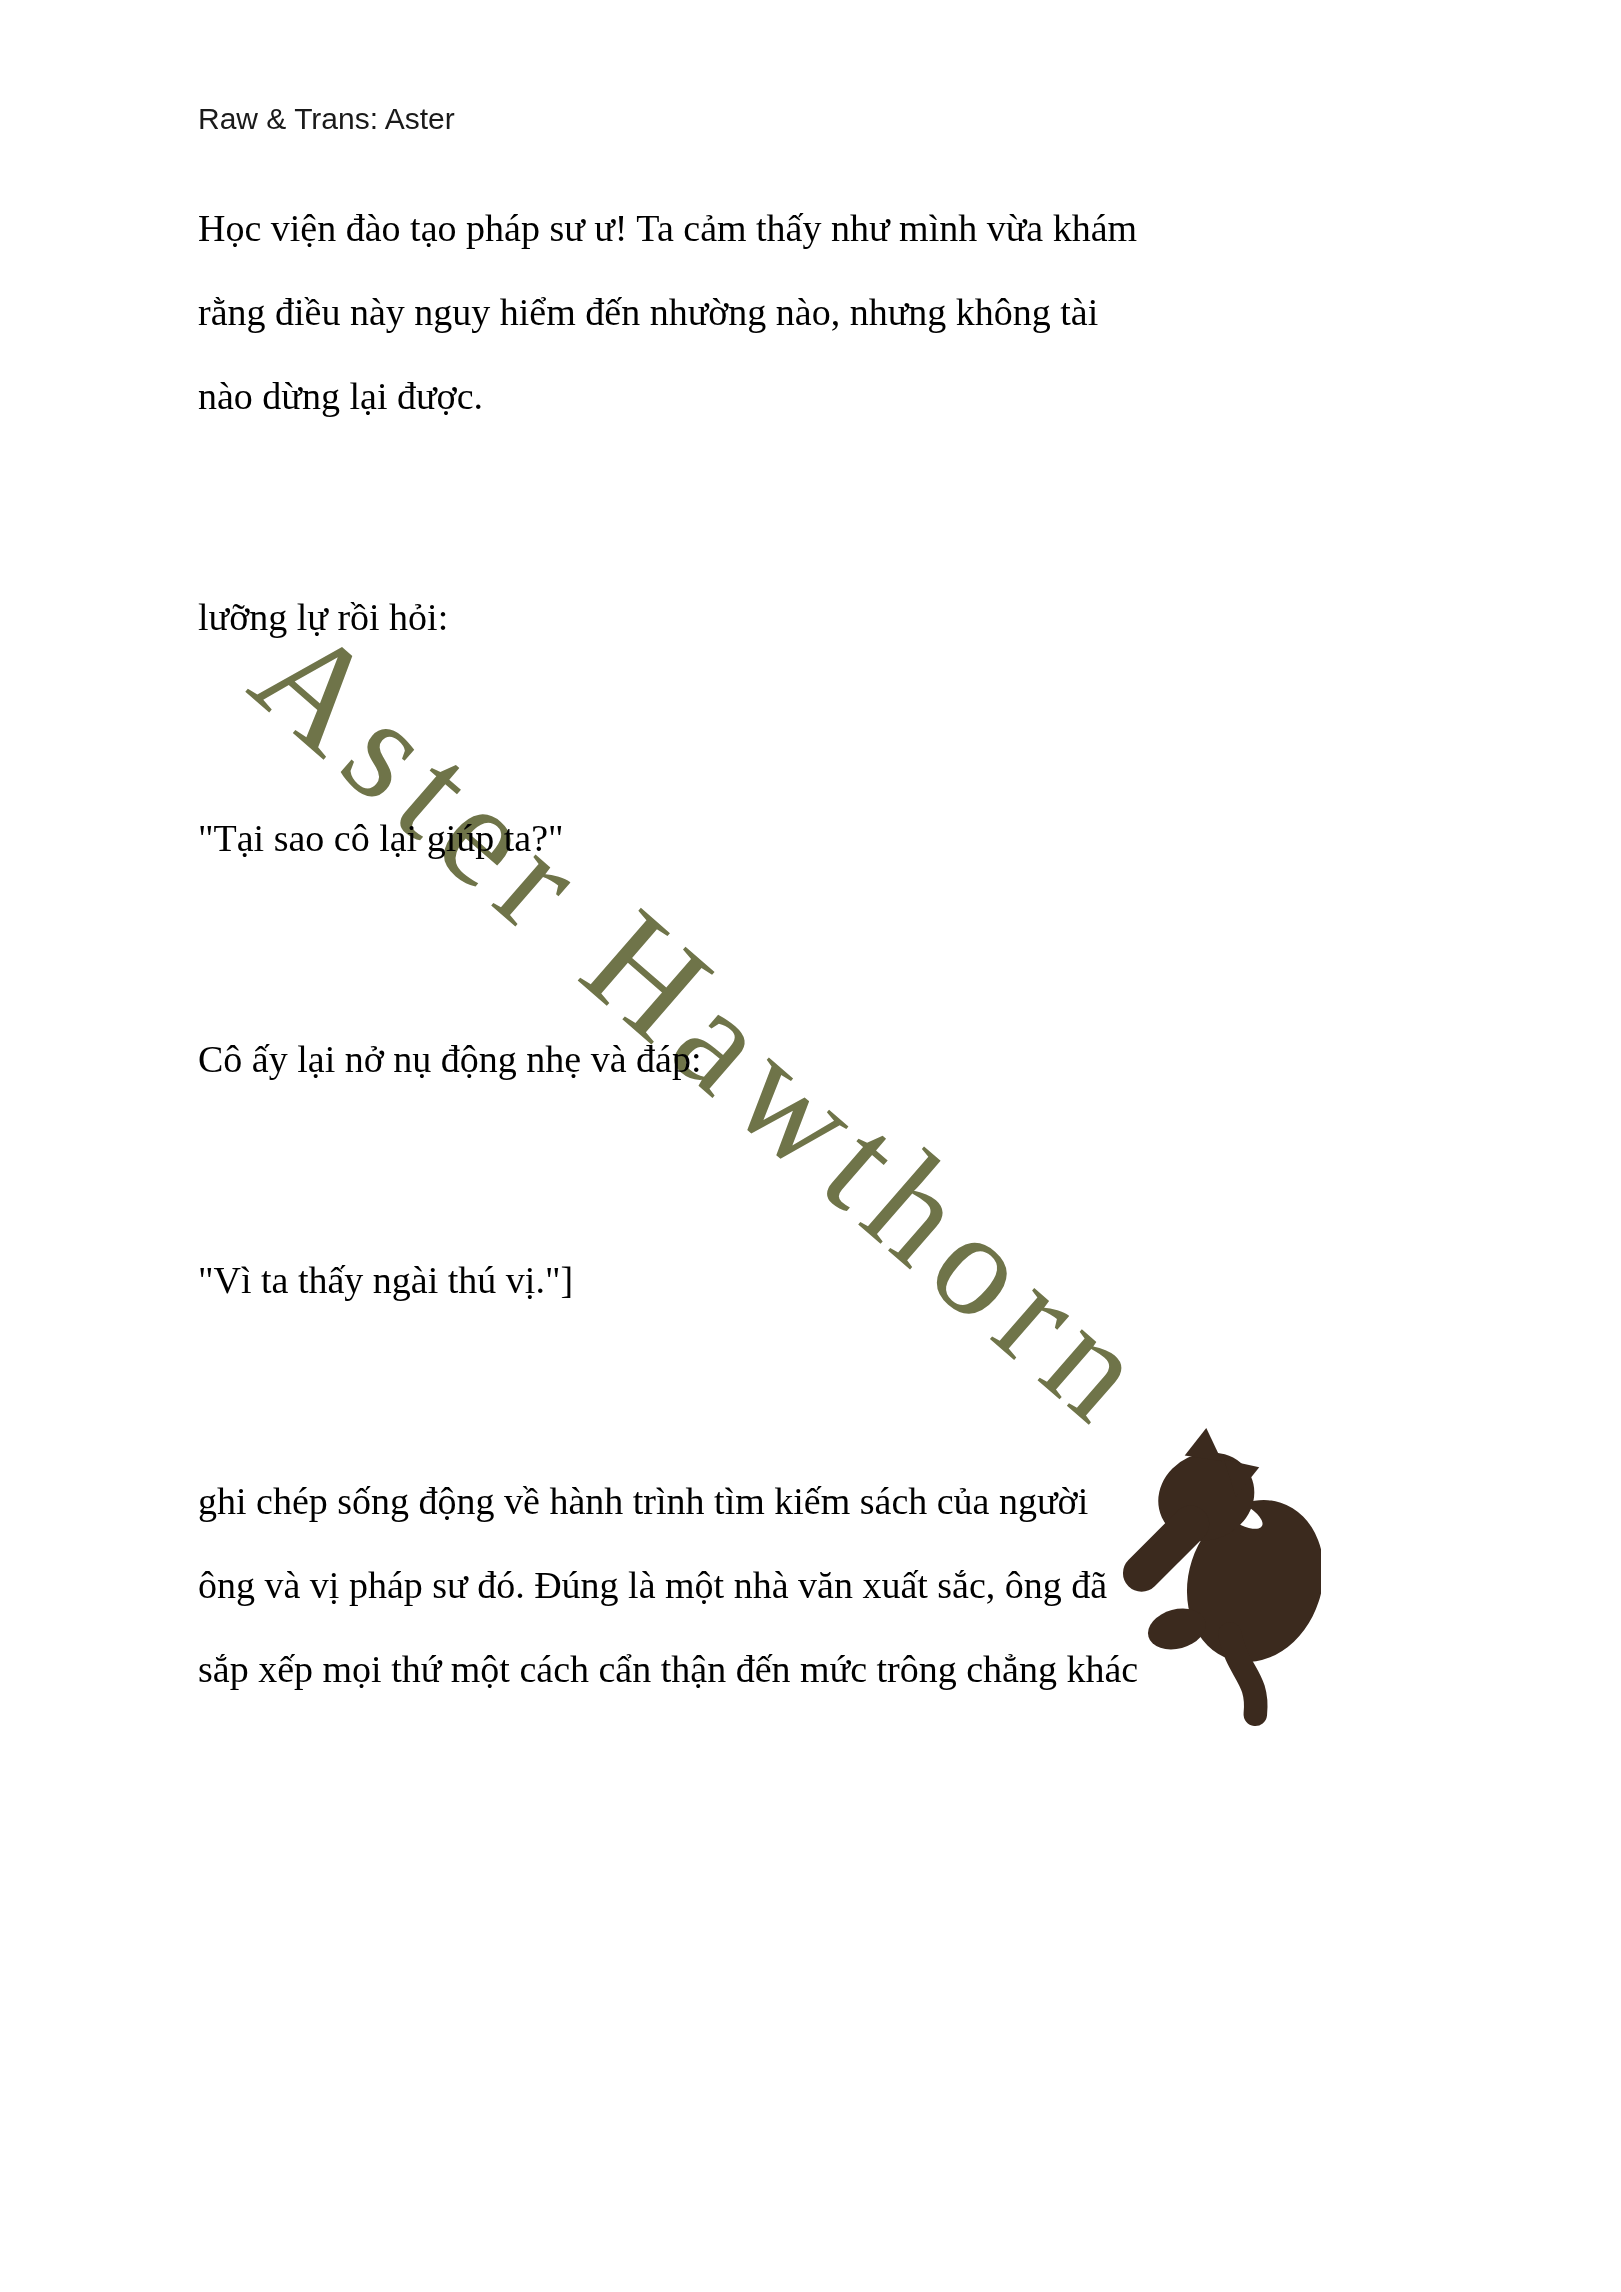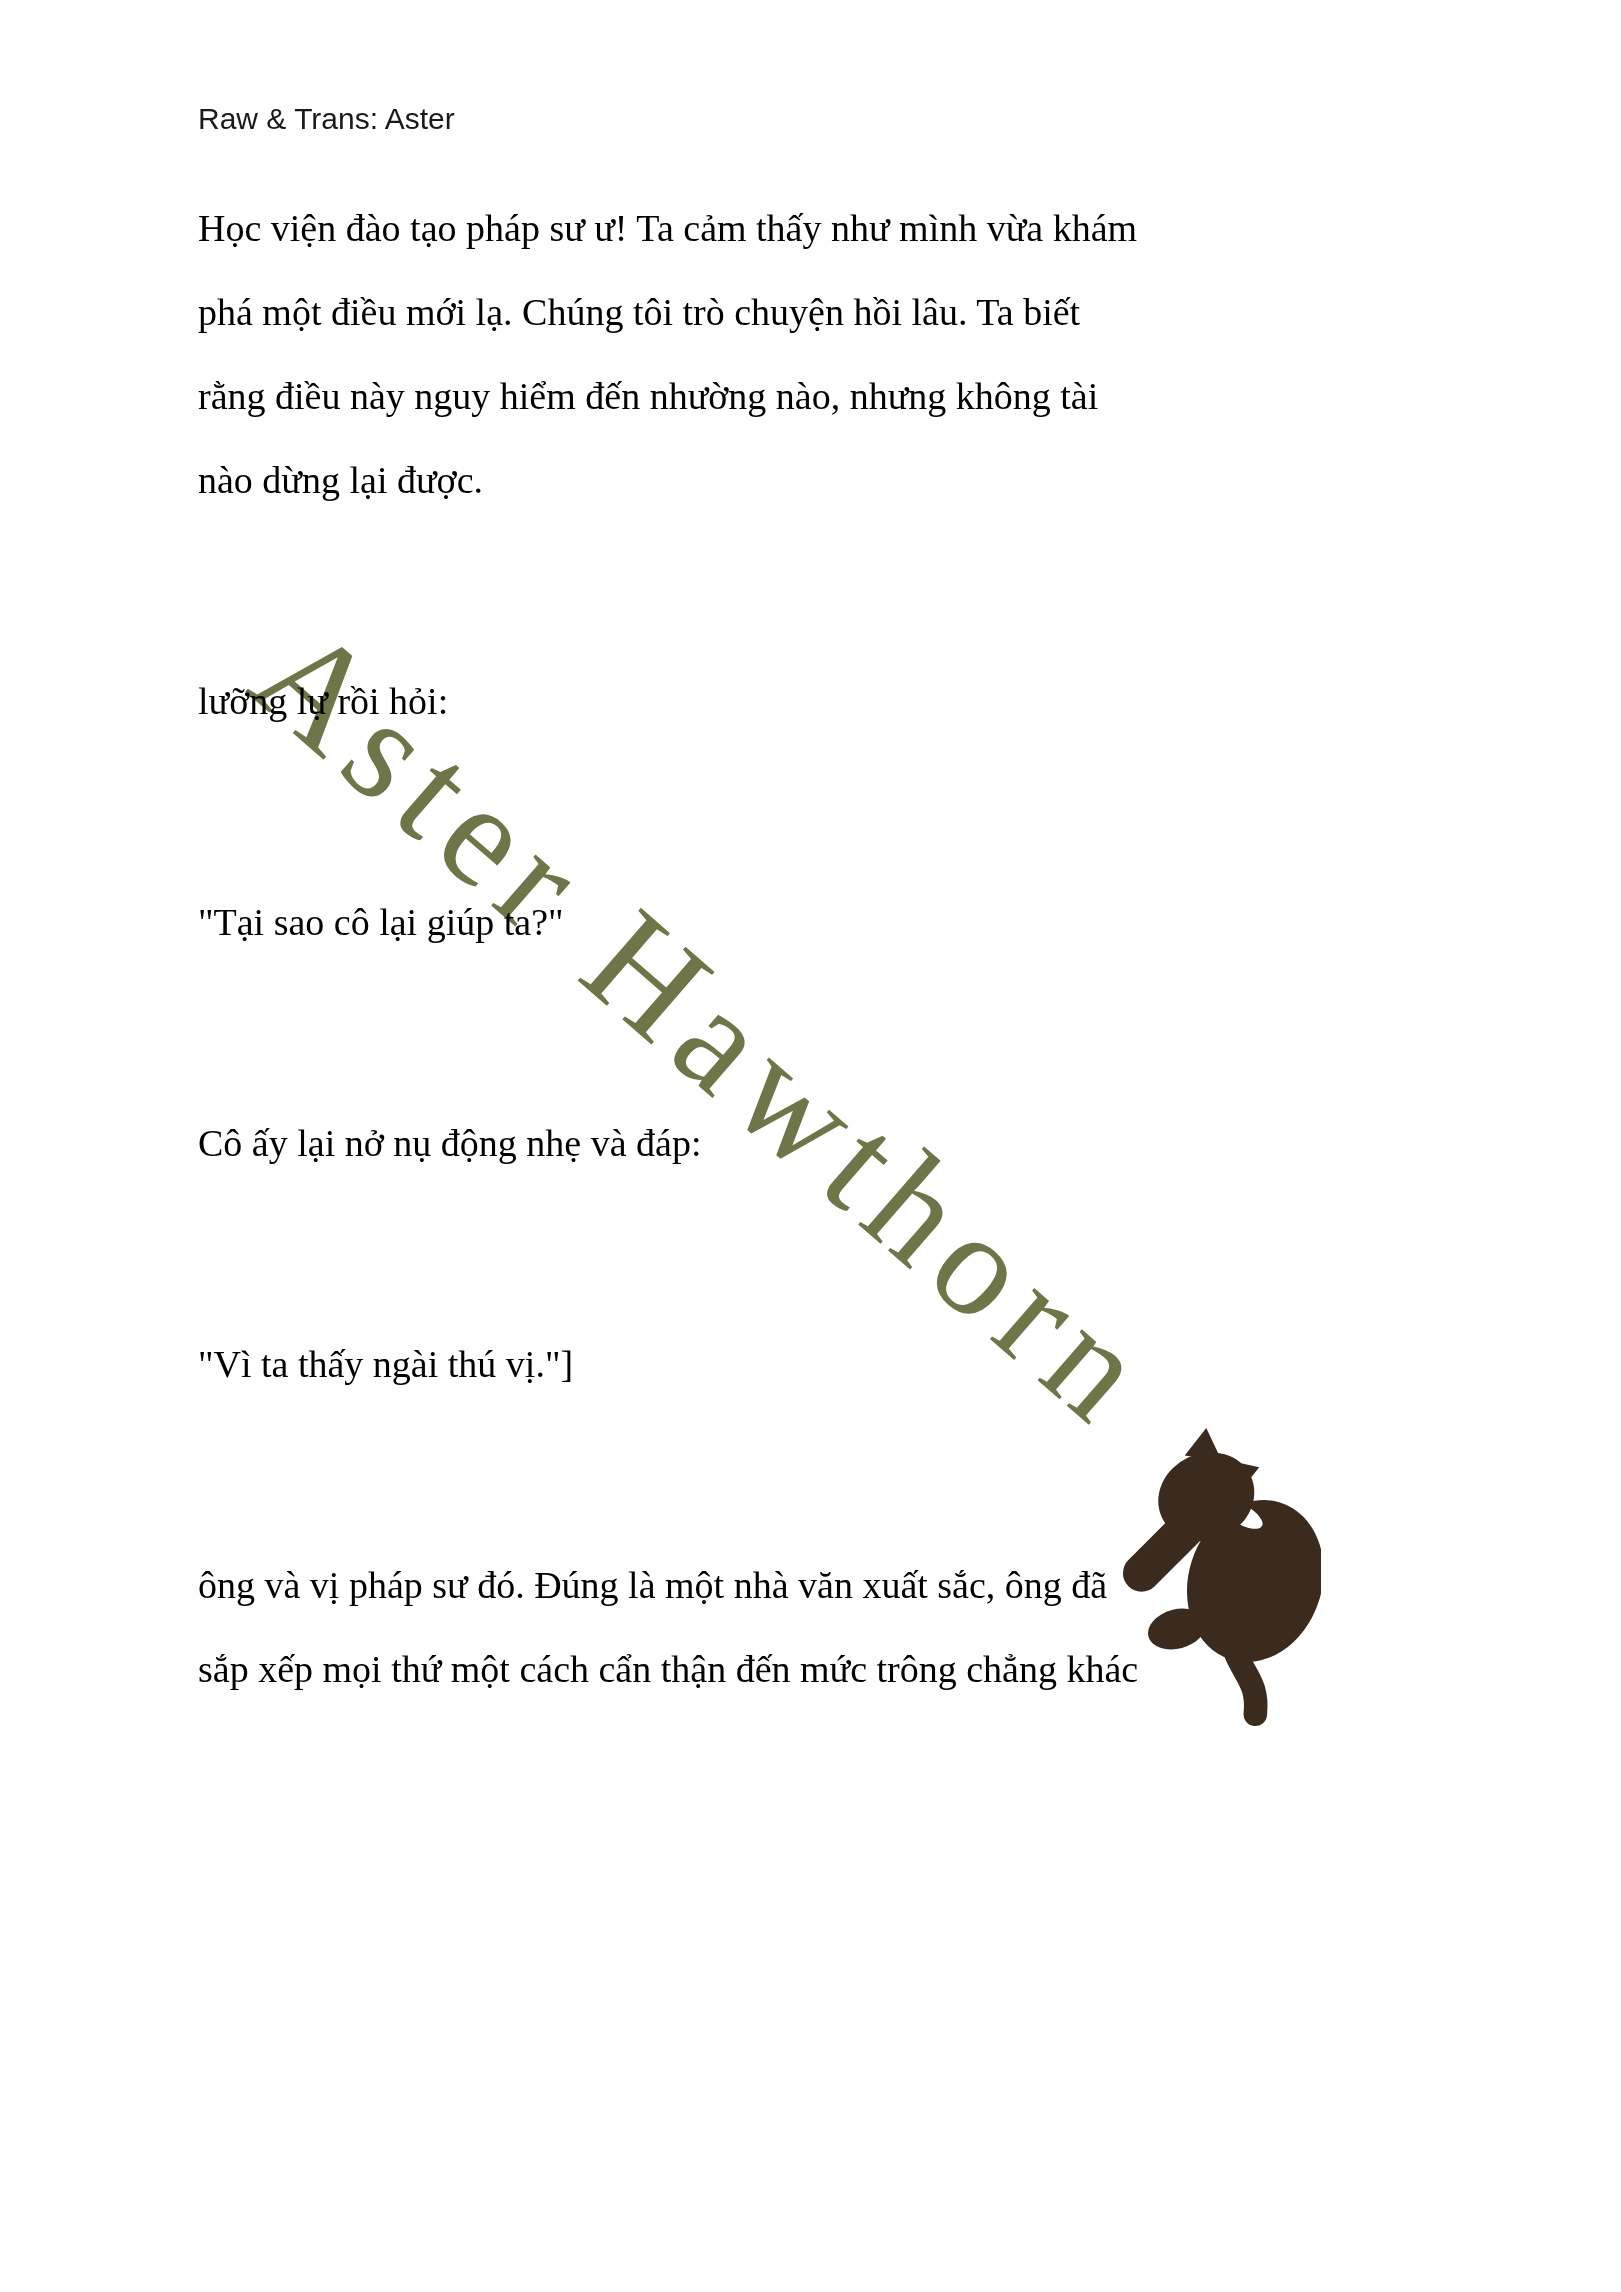--- a/index.html
+++ b/index.html
@@ -67,21 +67,20 @@
       <ellipse cx="58" cy="207" rx="30" ry="20" transform="rotate(-15 58 207)"></ellipse>
 
       <path d="M112,212 C120,252 142,256 138,294" fill="none" stroke="#3B2A1E" stroke-width="24" stroke-linecap="round"></path>
     </g>
   </svg>
 
   <div class="content">
 
     <div class="para">
       <div class="line">Học viện đào tạo pháp sư ư! Ta cảm thấy như mình vừa khám</div>
-      <div class="line">phá một điều mới lạ. Chúng tôi trò chuyện hồi lâu. Ta biết</div>
       <div class="line">rằng điều này nguy hiểm đến nhường nào, nhưng không tài</div>
       <div class="line">nào dừng lại được.</div>
     </div>
 
     <div class="para">
       <div class="line">lưỡng lự rồi hỏi:</div>
     </div>
 
     <div class="para">
       <div class="line">"Tại sao cô lại giúp ta?"</div>
@@ -89,19 +88,20 @@
 
     <div class="para">
       <div class="line">Cô ấy lại nở nụ động nhẹ và đáp:</div>
     </div>
 
     <div class="para">
       <div class="line">"Vì ta thấy ngài thú vị."]</div>
     </div>
 
     <div class="para">
+      <div class="line">ghi chép sống động về hành trình tìm kiếm sách của người</div>
       <div class="line">ông và vị pháp sư đó. Đúng là một nhà văn xuất sắc, ông đã</div>
       <div class="line">sắp xếp mọi thứ một cách cẩn thận đến mức trông chẳng khác</div>
     </div>
 
   </div>
 </div>
 
 
 </body></html>

